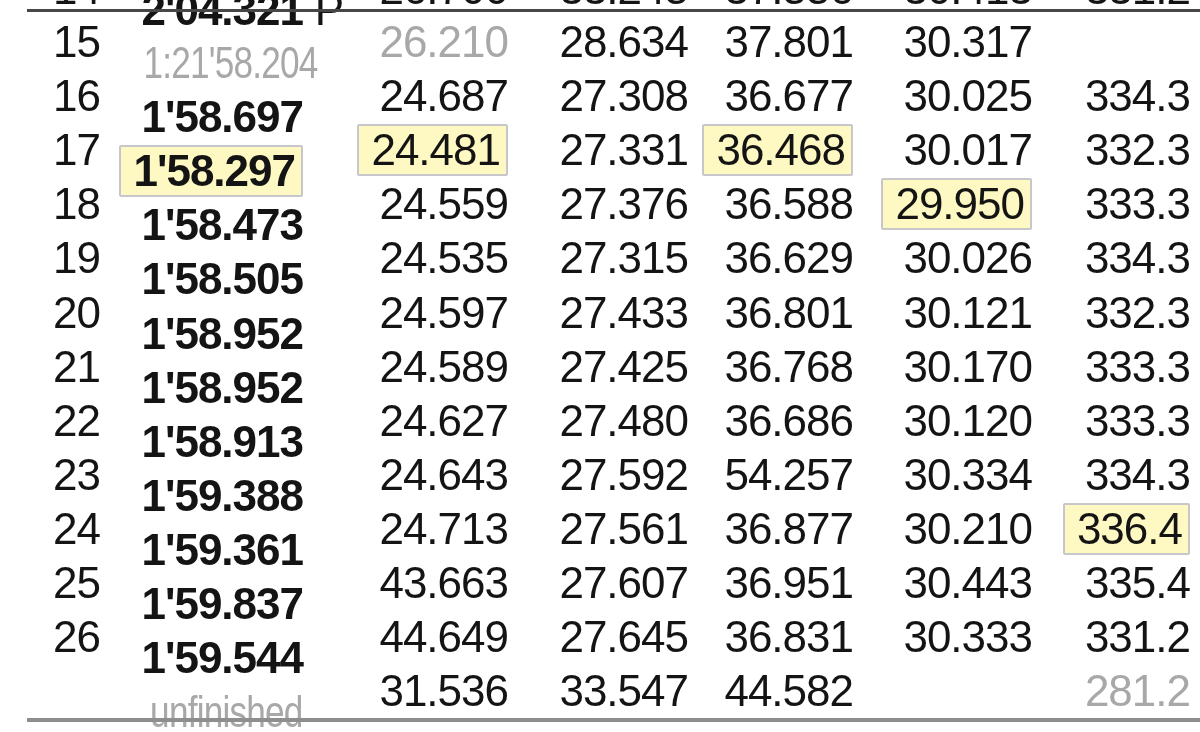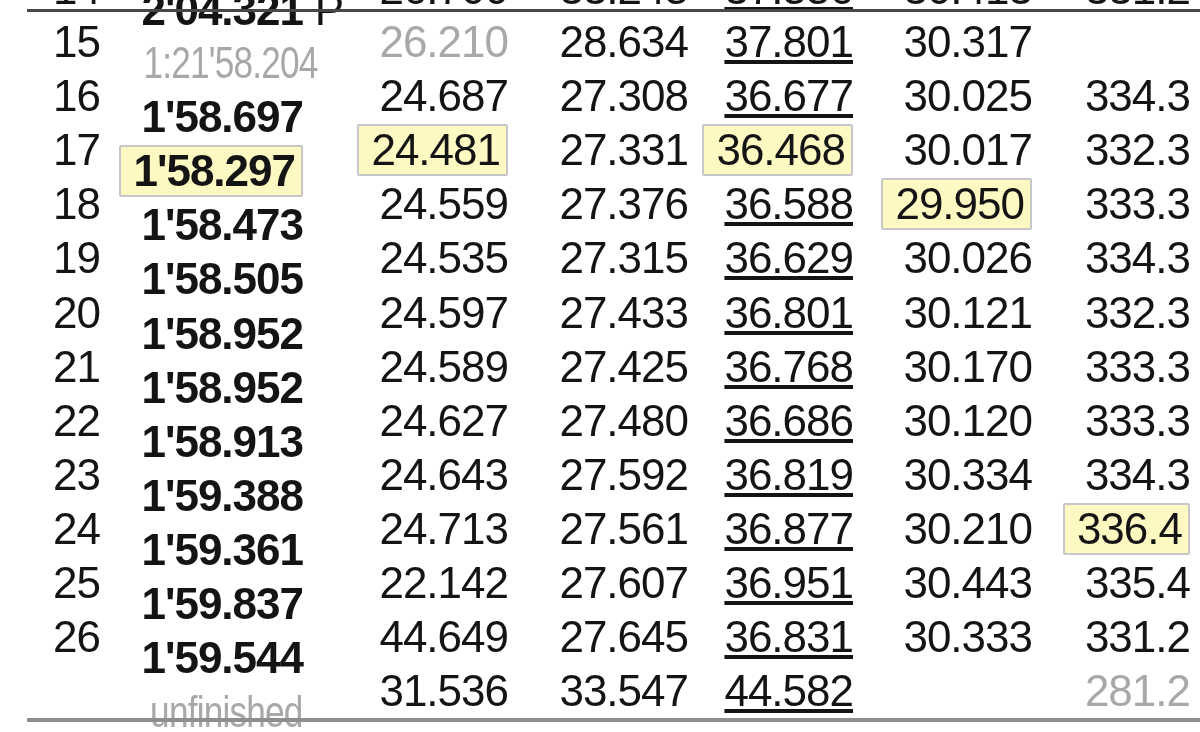--- a/index.html
+++ b/index.html
@@ -57,21 +57,21 @@
     text-align: right;
     font-size: 44px;
     letter-spacing: -1px;
     white-space: nowrap;
     line-height: 50px;
   }
   .c-lap   { width: 100px; }
   .c-time  { width: 203px; margin-top: 42px; }
   .c-s1    { width: 205px; }
   .c-s2    { width: 180px; }
-  .c-s3    { width: 165px; text-decoration: underline; }
+  .c-s3    { width: 165px; }
   .c-s4    { width: 179px; }
   .c-speed { width: 158px; }
   .bold { font-weight: bold; }
   .gray { color: #a8a8a8; }
   .box {
     display: inline-block;
     border: 2px solid #c7c7cb;
     border-radius: 2px;
     padding: 0 6px 0 12px;
     line-height: 48px;
@@ -177,37 +177,37 @@
         <div class="cell c-s2"><span>27.480</span></div>
         <div class="cell c-s3"><span>36.686</span></div>
         <div class="cell c-s4"><span>30.120</span></div>
         <div class="cell c-speed"><span>333.3</span></div>
       </div>
       <div class="row">
         <div class="cell c-lap"><span>23</span></div>
         <div class="cell c-time"><span class="bold">1'59.388</span></div>
         <div class="cell c-s1"><span>24.643</span></div>
         <div class="cell c-s2"><span>27.592</span></div>
-        <div class="cell c-s3"><span>36.819</span></div>
+        <div class="cell c-s3"><span>54.257</span></div>
         <div class="cell c-s4"><span>30.334</span></div>
         <div class="cell c-speed"><span>334.3</span></div>
       </div>
       <div class="row">
         <div class="cell c-lap"><span>24</span></div>
         <div class="cell c-time"><span class="bold">1'59.361</span></div>
         <div class="cell c-s1"><span>24.713</span></div>
         <div class="cell c-s2"><span>27.561</span></div>
         <div class="cell c-s3"><span>36.877</span></div>
         <div class="cell c-s4"><span>30.210</span></div>
         <div class="cell c-speed"><span class="box">336.4</span></div>
       </div>
       <div class="row">
         <div class="cell c-lap"><span>25</span></div>
         <div class="cell c-time"><span class="bold">1'59.837</span></div>
-        <div class="cell c-s1"><span>22.142</span></div>
+        <div class="cell c-s1"><span>43.663</span></div>
         <div class="cell c-s2"><span>27.607</span></div>
         <div class="cell c-s3"><span>36.951</span></div>
         <div class="cell c-s4"><span>30.443</span></div>
         <div class="cell c-speed"><span>335.4</span></div>
       </div>
       <div class="row">
         <div class="cell c-lap"><span>26</span></div>
         <div class="cell c-time"><span class="bold">1'59.544</span></div>
         <div class="cell c-s1"><span>44.649</span></div>
         <div class="cell c-s2"><span>27.645</span></div>

